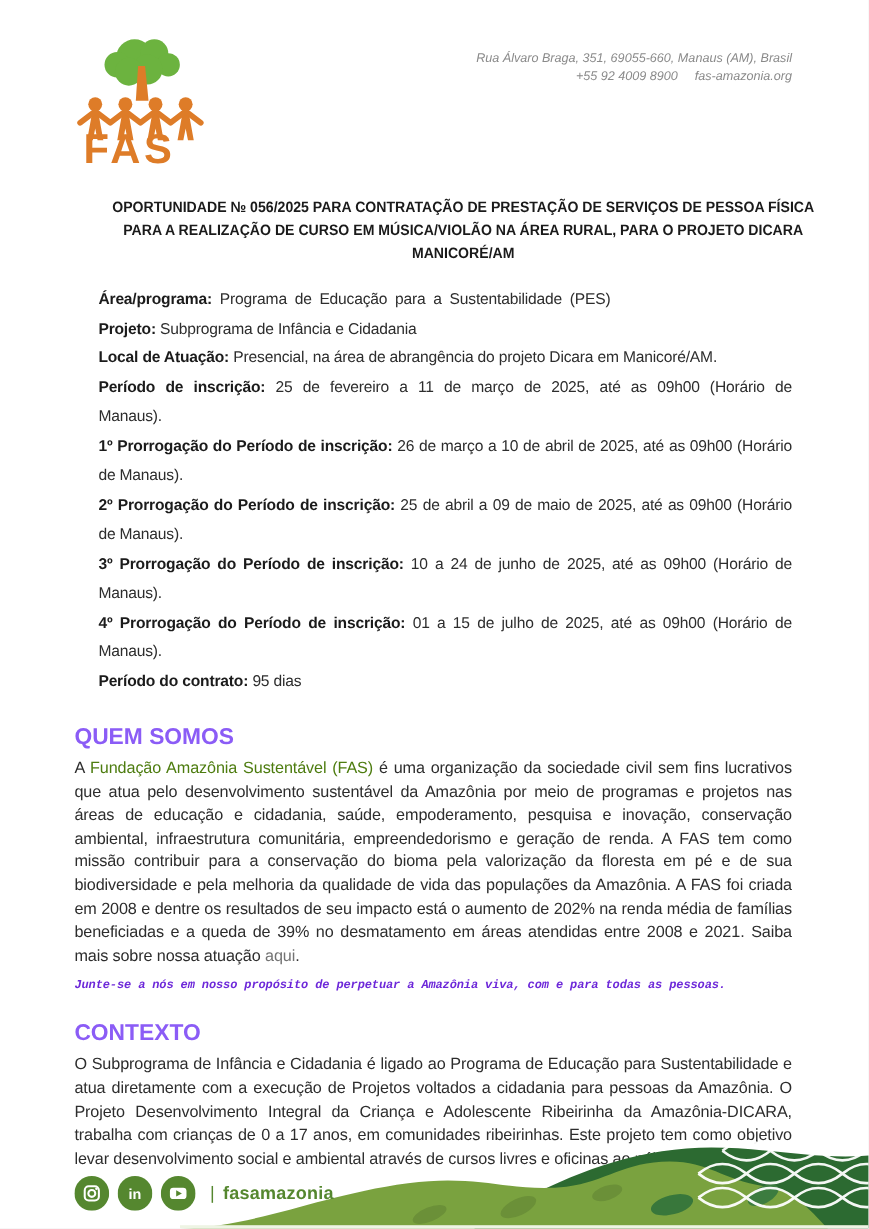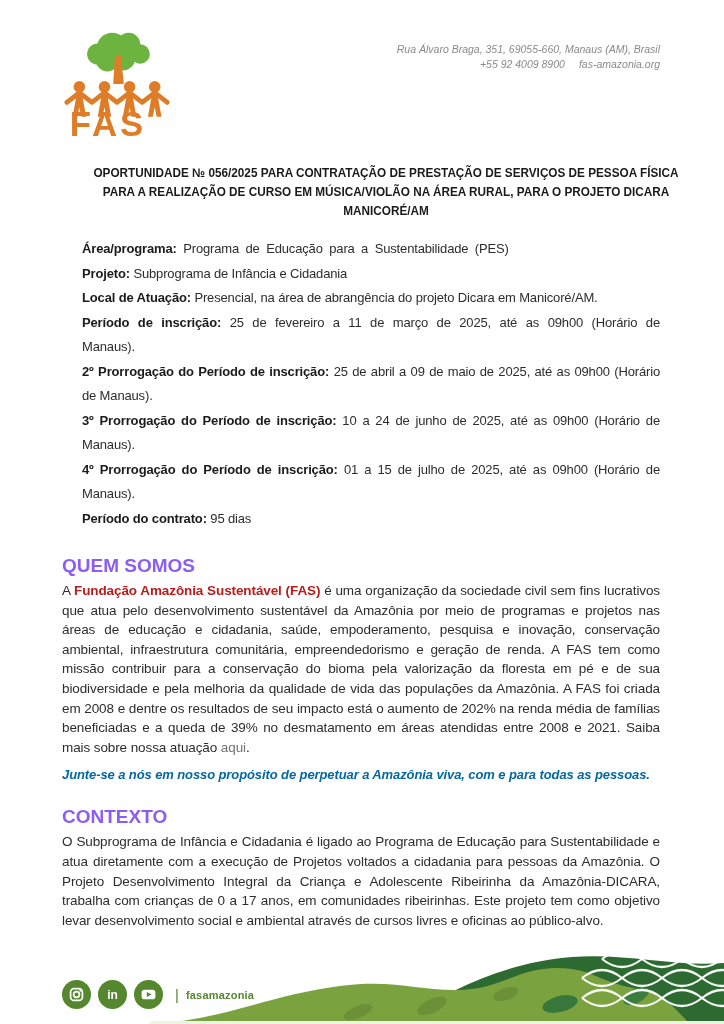--- a/index.html
+++ b/index.html
@@ -21,30 +21,30 @@
   
   .fields{margin-top:16px;font-size:13px;letter-spacing:-0.15px;margin-left:20px;}
   .field{margin:0;line-height:24.5px;text-align:justify;color:#2d2d2d;}
   .lbl{font-weight:700;color:#1b1b1b;}
   .stretch1{word-spacing:3px;}
   .stretch2{word-spacing:3.5px;}
   
   .h2{font-weight:700;font-size:19px;color:#8b5cf6;margin-top:26px;line-height:18px;}
   .h2.ctx{}
   .para{margin:6px 0 0;font-size:13.5px;line-height:19.6px;text-align:justify;color:#2d2d2d;letter-spacing:-0.1px;}
-  .b{font-weight:700;color:#b91c1c;}
+  .b{font-weight:400;color:#4d7c0f;}
   .link{color:#737373;cursor:pointer;}
-  .tagline{margin:10px 0 0;font-size:13px;font-weight:700;font-style:italic;color:#0369a1;letter-spacing:-0.1px;}
+  .tagline{margin:10px 0 0;font-size:10px;font-weight:700;font-style:italic;color:#6d28d9;letter-spacing:-0.1px;font-family:Liberation Mono, monospace;}
   
   .footer{position:absolute;left:0;bottom:0;width:724px;height:90px;}
   .footer svg.art{position:absolute;left:0;bottom:0;}
   .social{position:absolute;left:62px;bottom:15px;display:flex;align-items:center;gap:7px;text-align:center;}
   .social .icon{width:29px;height:29px;display:block;cursor:pointer;}
   .sep{color:#55872f;font-size:15px;margin-left:5px;font-weight:400;}
-  .handle{color:#55872f;font-weight:700;font-size:11px;letter-spacing:0.2px;}
+  .handle{color:#55872f;font-weight:700;font-size:15px;letter-spacing:0.2px;}
 </style>
 </head>
 <body>
 
 <div class="page">
   <div class="content">
 
     <div class="header">
       <svg class="logo" width="112" height="114" viewBox="0 0 112 118" aria-hidden="true">
         <g>
@@ -76,20 +76,21 @@
       </div>
     </div>
 
     <div class="title">OPORTUNIDADE № 056/2025 PARA CONTRATAÇÃO DE PRESTAÇÃO DE SERVIÇOS DE PESSOA FÍSICA PARA A REALIZAÇÃO DE CURSO EM MÚSICA/VIOLÃO NA ÁREA RURAL, PARA O PROJETO DICARA MANICORÉ/AM</div>
 
     <div class="fields">
       <p class="field stretch1"><span class="lbl">Área/programa:</span> <span>Programa de Educação para a Sustentabilidade (PES)</span></p>
       <p class="field"><span class="lbl">Projeto:</span> <span>Subprograma de Infância e Cidadania</span></p>
       <p class="field"><span class="lbl">Local de Atuação:</span> <span>Presencial, na área de abrangência do projeto Dicara em Manicoré/AM.</span></p>
       <p class="field stretch2"><span class="lbl">Período de inscrição:</span> <span>25 de fevereiro a 11 de março de 2025, até as 09h00 (Horário de Manaus).</span></p>
+      <p class="field"><span class="lbl">1º Prorrogação do Período de inscrição:</span> <span>26 de março a 10 de abril de 2025, até as 09h00 (Horário de Manaus).</span></p>
       <p class="field"><span class="lbl">2º Prorrogação do Período de inscrição:</span> <span>25 de abril a 09 de maio de 2025, até as 09h00 (Horário de Manaus).</span></p>
       <p class="field"><span class="lbl">3º Prorrogação do Período de inscrição:</span> <span>10 a 24 de junho de 2025, até as 09h00 (Horário de Manaus).</span></p>
       <p class="field"><span class="lbl">4º Prorrogação do Período de inscrição:</span> <span>01 a 15 de julho de 2025, até as 09h00 (Horário de Manaus).</span></p>
       <p class="field"><span class="lbl">Período do contrato:</span> <span>95 dias</span></p>
     </div>
 
     <div class="h2">QUEM SOMOS</div>
     <p class="para"><span>A </span><span class="b">Fundação Amazônia Sustentável (FAS)</span><span> é uma organização da sociedade civil sem fins lucrativos que atua pelo desenvolvimento sustentável da Amazônia por meio de programas e projetos nas áreas de educação e cidadania, saúde, empoderamento, pesquisa e inovação, conservação ambiental, infraestrutura comunitária, empreendedorismo e geração de renda. A FAS tem como missão contribuir para a conservação do bioma pela valorização da floresta em pé e de sua biodiversidade e pela melhoria da qualidade de vida das populações da Amazônia. A FAS foi criada em 2008 e dentre os resultados de seu impacto está o aumento de 202% na renda média de famílias beneficiadas e a queda de 39% no desmatamento em áreas atendidas entre 2008 e 2021. Saiba mais sobre nossa atuação </span><a class="link">aqui</a><span>.</span></p>
     <p class="tagline">Junte-se a nós em nosso propósito de perpetuar a Amazônia viva, com e para todas as pessoas.</p>
 

